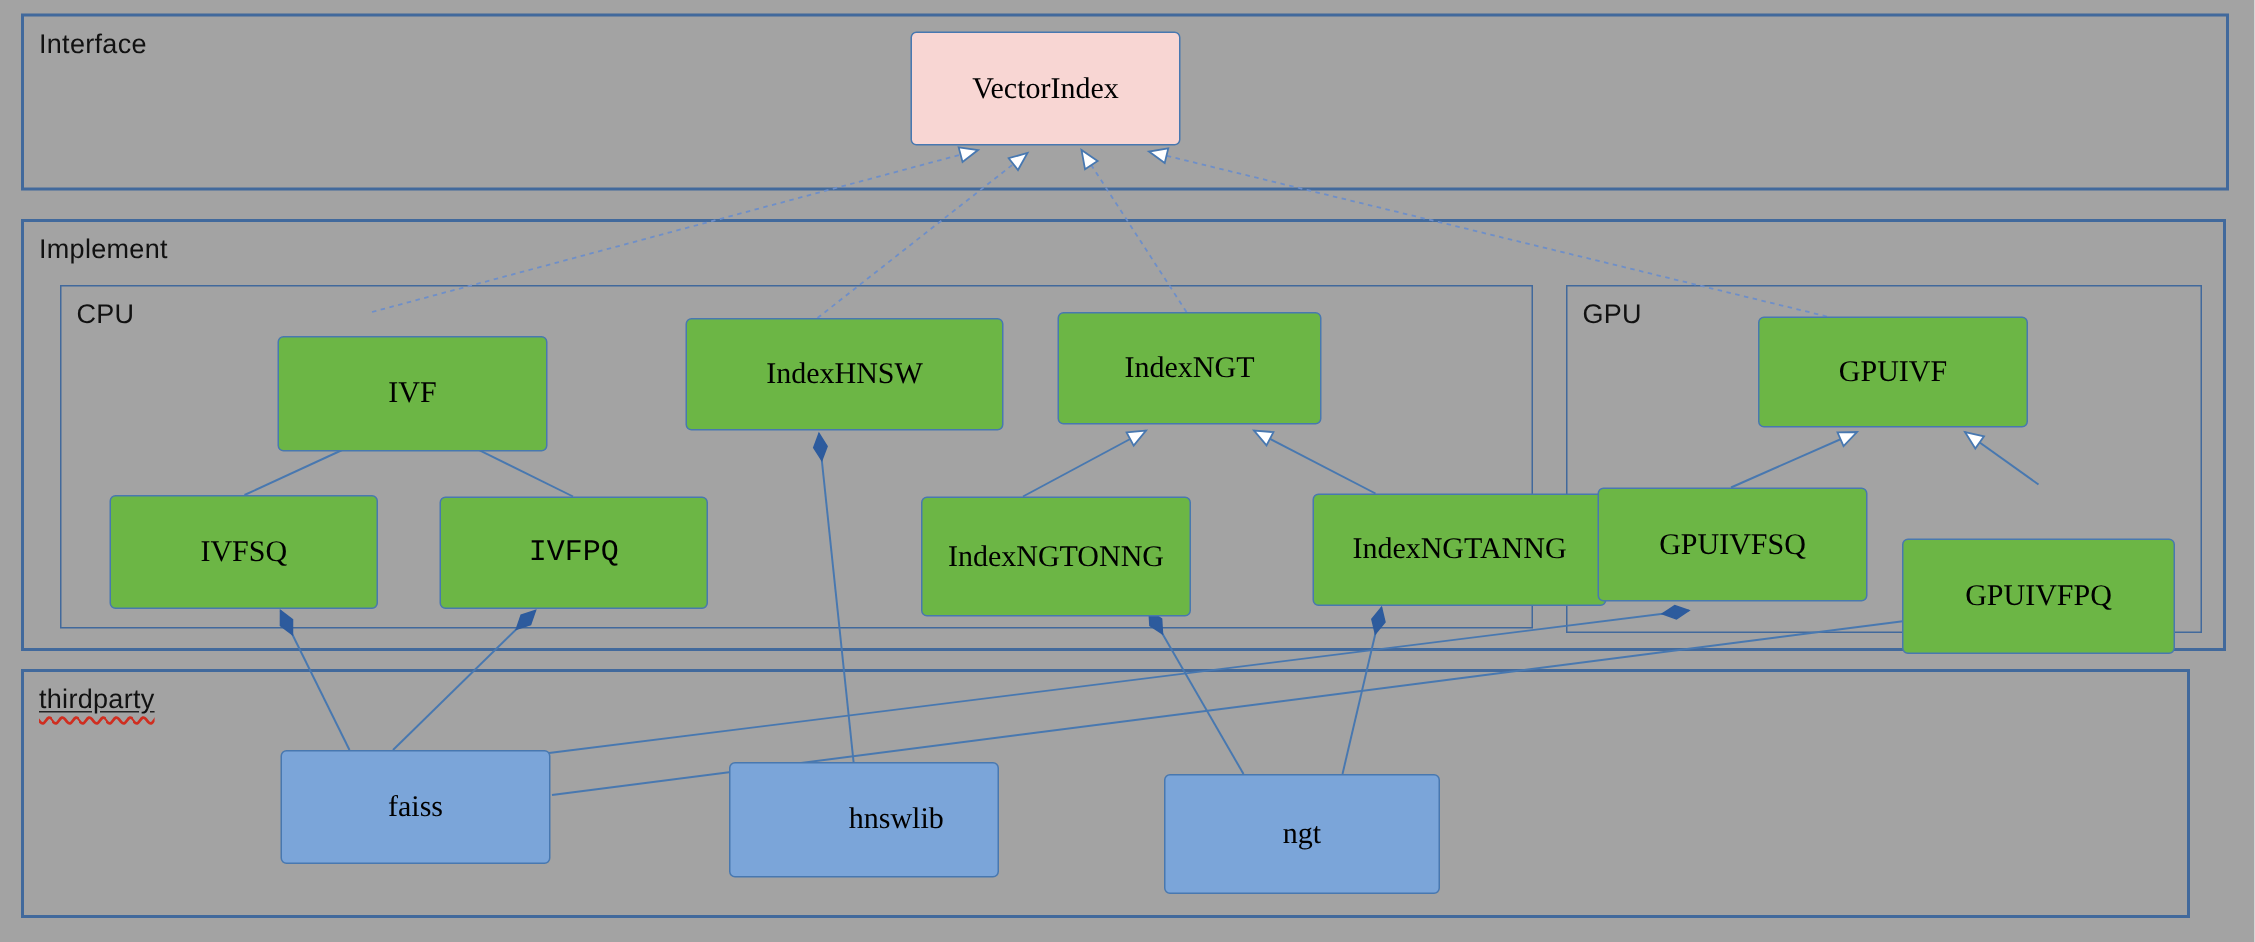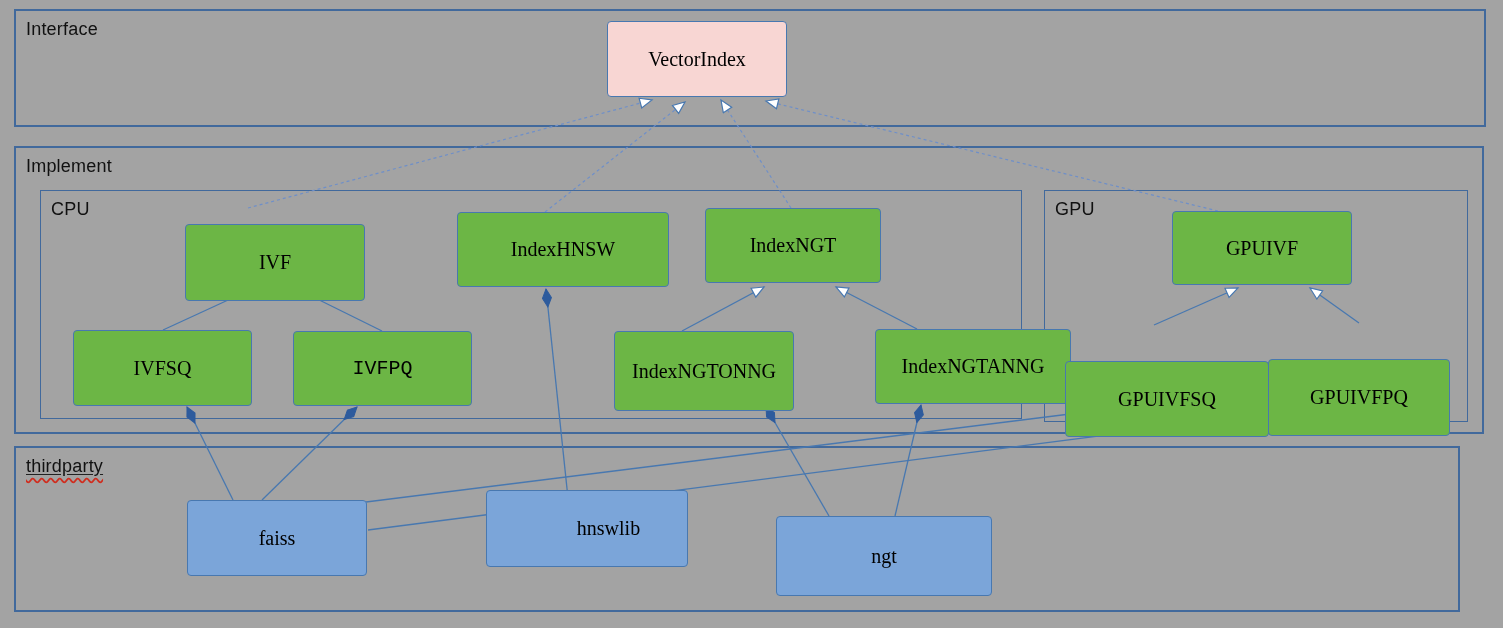--- a/index.html
+++ b/index.html
@@ -96,20 +96,20 @@
   <div id="nodes">
       <div class="node kind-interface" style="left: 607px; top: 21px; width: 180px; height: 76px;">VectorIndex</div>
       <div class="node kind-class" style="left: 185px; top: 224px; width: 180px; height: 77px;">IVF</div>
       <div class="node kind-class" style="left: 457px; top: 212px; width: 212px; height: 75px;">IndexHNSW</div>
       <div class="node kind-class" style="left: 705px; top: 208px; width: 176px; height: 75px;">IndexNGT</div>
       <div class="node kind-class" style="left: 73px; top: 330px; width: 179px; height: 76px;">IVFSQ</div>
       <div class="node kind-class" style="left: 293px; top: 331px; width: 179px; height: 75px; font-family: Liberation Mono, monospace;">IVFPQ</div>
       <div class="node kind-class" style="left: 614px; top: 331px; width: 180px; height: 80px;">IndexNGTONNG</div>
       <div class="node kind-class" style="left: 875px; top: 329px; width: 196px; height: 75px;">IndexNGTANNG</div>
       <div class="node kind-class" style="left: 1172px; top: 211px; width: 180px; height: 74px; text-align: right;">GPUIVF</div>
-      <div class="node kind-class" style="left: 1065px; top: 325px; width: 204px; height: 76px; margin-top: 36px;">GPUIVFSQ</div>
+      <div class="node kind-class" style="left: 1065px; top: 325px; width: 180px; height: 76px;">GPUIVFSQ</div>
       <div class="node kind-class" style="left: 1268px; top: 323px; width: 182px; height: 77px; margin-top: 36px;">GPUIVFPQ</div>
       <div class="node kind-library" style="left: 187px; top: 500px; width: 180px; height: 76px;">faiss</div>
-      <div class="node kind-library" style="left: 486px; top: 490px; width: 202px; height: 77px; padding-left: 43px;">hnswlib</div>
-      <div class="node kind-library" style="left: 776px; top: 516px; width: 216px; height: 80px;">ngt</div>
+      <div class="node kind-library" style="left: 486px; top: 508px; width: 180px; height: 77px; padding-left: 43px;">hnswlib</div>
+      <div class="node kind-library" style="left: 776px; top: 516px; width: 184px; height: 80px;">ngt</div>
     </div>
 
 </div>
 
 </body></html>

